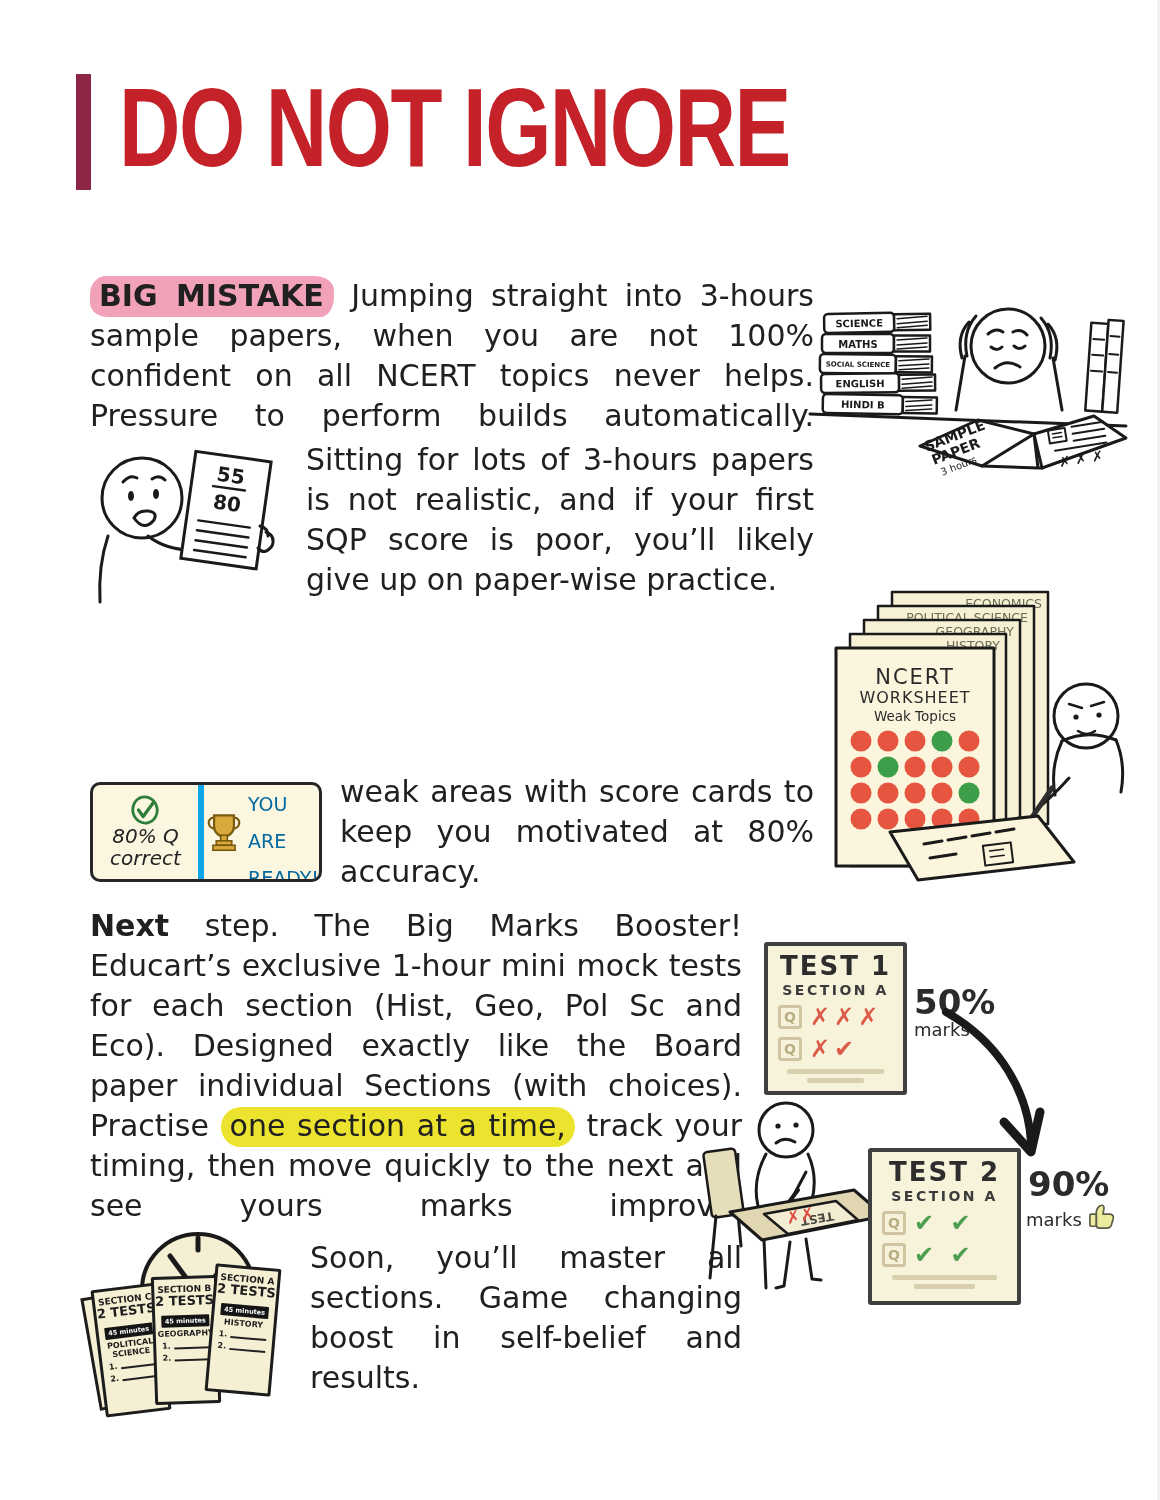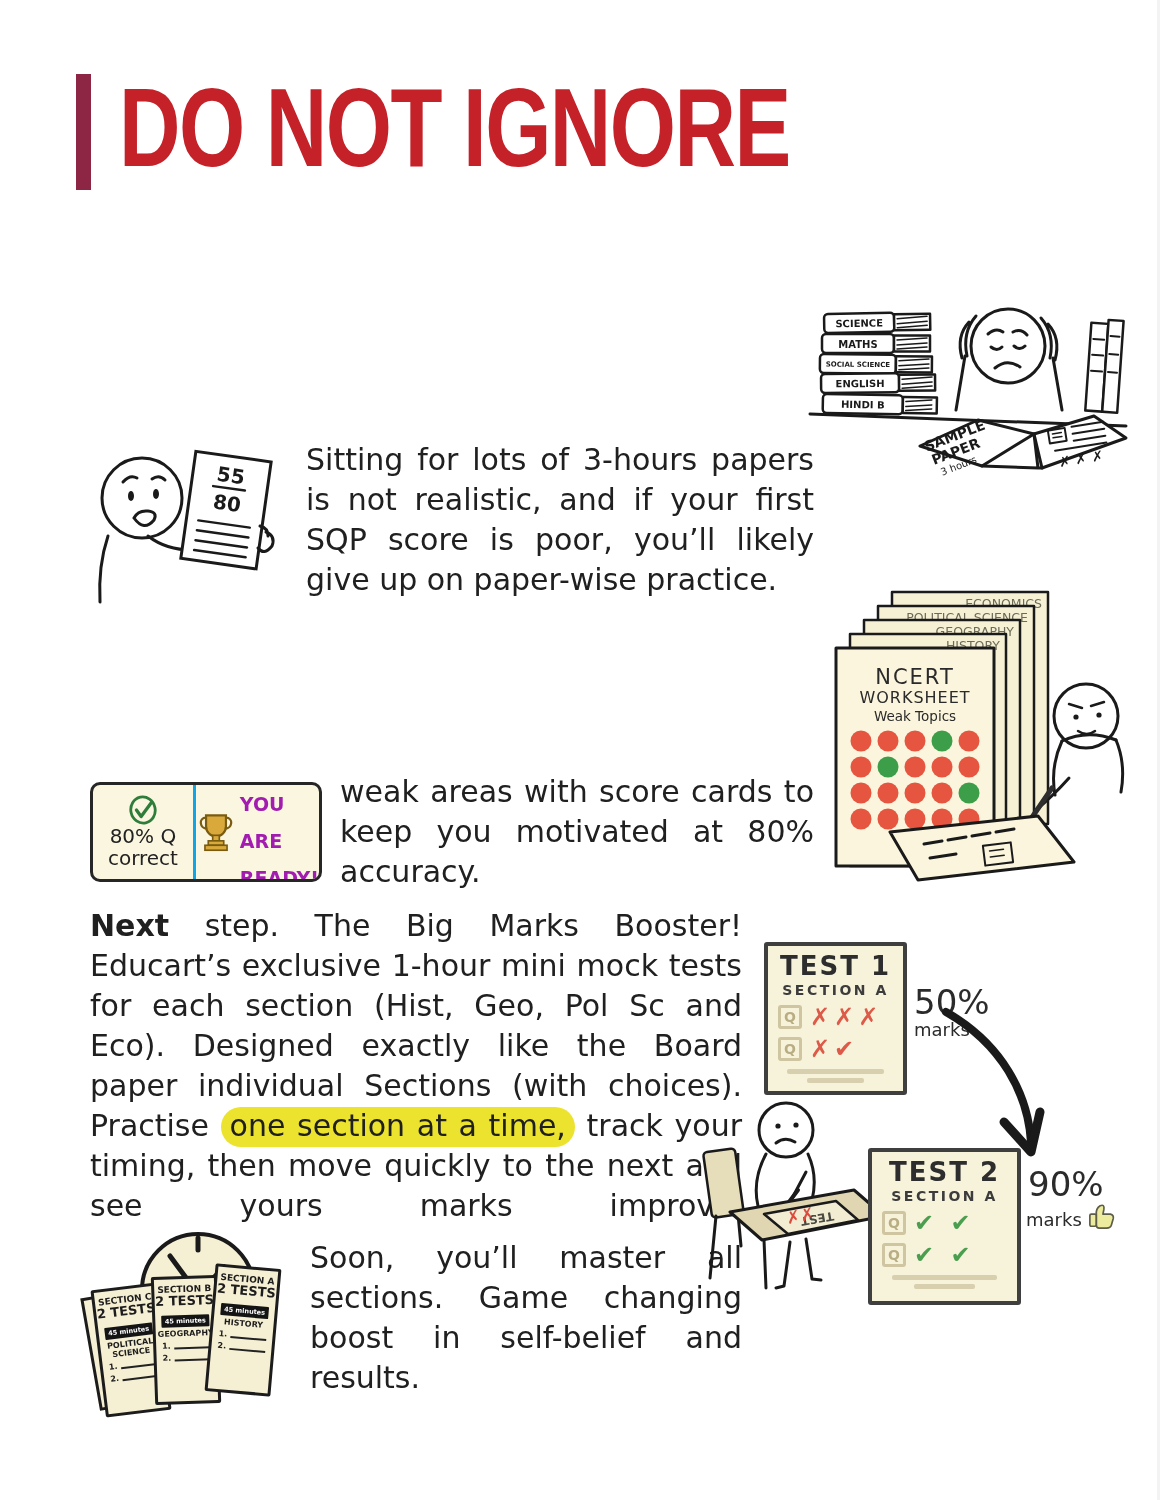--- a/index.html
+++ b/index.html
@@ -46,24 +46,24 @@
   #para3b { left:90px; top:1226px; width:652px; gap:14px; }
   #para3b .wrap-text { flex:1; margin-top:12px; }
 
   
   #ready-badge {
     width:232px; height:100px; margin-top:10px; flex:none;
     background:#faf6e0; border:3px solid #262626; border-radius:10px;
     display:flex; overflow:hidden;
   }
   #ready-badge .cell { flex:1; display:flex; flex-direction:column; align-items:center; justify-content:center; }
-  #ready-badge .cell-left { border-right:3px solid #0ea5e9; padding-top:0; }
+  #ready-badge .cell-left { border-right:6px solid #0ea5e9; padding-top:0;font-style:italic; }
   .badge-small-text { font-size:20px; line-height:22px; color:#222; }
   .cell-right-inner { display:flex; align-items:center; gap:4px; }
-  .you-are-ready { font-size:19px; line-height:20px; font-weight:bold; color:#a21caf; letter-spacing:0;margin-top:17px; }
+  .you-are-ready { font-size:19px; line-height:20px; font-weight:normal; color:#0369a1; letter-spacing:0;margin-top:17px; }
 
   
   .test-card {
     background:#f7f2da; border:4px solid #3f3f3f; border-radius:3px;
     padding-top:6px; text-align:center;
   }
   #test1-card { left:764px; top:942px; width:143px; height:153px; }
   #test2-card { left:868px; top:1148px; width:153px; height:157px; }
   .test-title { font-size:26px; font-weight:bold; color:#2d2d2d; letter-spacing:2px; line-height:28px; }
   .test-section { font-size:14px; font-weight:bold; color:#3c3c3c; letter-spacing:2.5px; line-height:20px; }
@@ -75,21 +75,21 @@
   .marks { font-size:24px; font-weight:bold; letter-spacing:4px; white-space:nowrap; }
   .marks.red { color:#dd5948; }
   .marks.green { color:#4b9e4f; }
   .card-line { height:5px; background:#d8cfae; border-radius:2px; margin:5px auto 0; }
   .card-line.l1 { width:72%; }
   .card-line.l2 { width:42%; margin-top:4px; }
 
   .score-label { text-align:left; color:#2b2b2b; }
   #score50 { left:914px; top:984px; }
   #score90 { left:1026px; top:1166px; }
-  .score-pct { font-size:34px; line-height:36px; }
+  .score-pct { font-size:34px; line-height:36px;font-weight:bold; }
   .score-marks { font-size:18px; line-height:20px; display:flex; align-items:flex-end; gap:5px; }
   #score90 .score-pct { padding-left:2px; }
 
   
   #clock-sections { position:relative; width:206px; height:208px; flex:none; }
   .sec-paper {
     position:absolute; width:66px; height:128px; background:#f5efd3;
     border:3px solid #1c1c1c; border-radius:2px; text-align:center; padding-top:5px;
   }
   .sec-paper.sp0 { left:8px;  top:60px; transform:rotate(-7deg); z-index:2; }
@@ -110,20 +110,21 @@
 </head>
 <body>
 
 <div id="page">
 
   <div id="title-block">
     <div id="accent-bar"></div>
     <div id="page-title">DO NOT IGNORE</div>
   </div>
 
+  <div id="para1a" class="abs body-text cont"><span class="hl-pink">BIG MISTAKE</span><span> Jumping straight into 3-hours sample papers, when you are not 100% confident on all NCERT topics never helps. Pressure to perform builds automatically.</span></div>
 
   <div id="para1b" class="abs flex-row">
     <svg width="200" height="168" viewBox="0 0 200 168">
       <g stroke="#1a1a1a" fill="none" stroke-width="3" stroke-linecap="round">
         <circle cx="52" cy="58" r="40" fill="#ffffff"></circle>
         <path d="M33,42 q7,-8 14,-4"></path>
         <path d="M62,39 q7,-5 13,1"></path>
         <ellipse cx="41" cy="56" rx="3" ry="5" fill="#1a1a1a" stroke="none"></ellipse>
         <ellipse cx="66" cy="54" rx="3" ry="5" fill="#1a1a1a" stroke="none"></ellipse>
         <path d="M44,78 q10,14 20,2 q4,-8 -6,-9 q-10,-1 -14,7 z" fill="#ffffff"></path>

